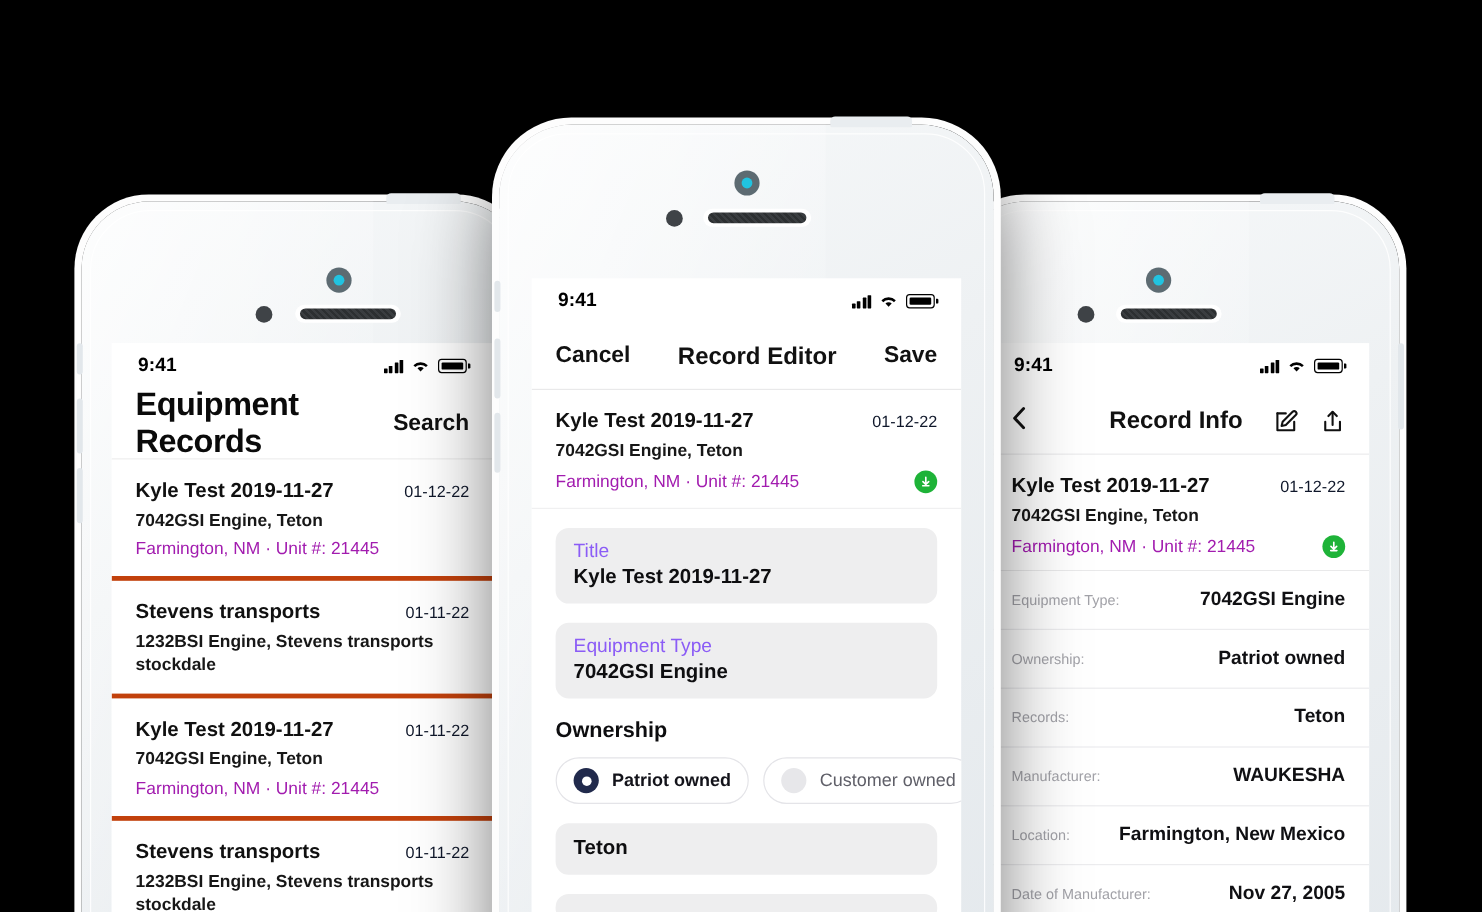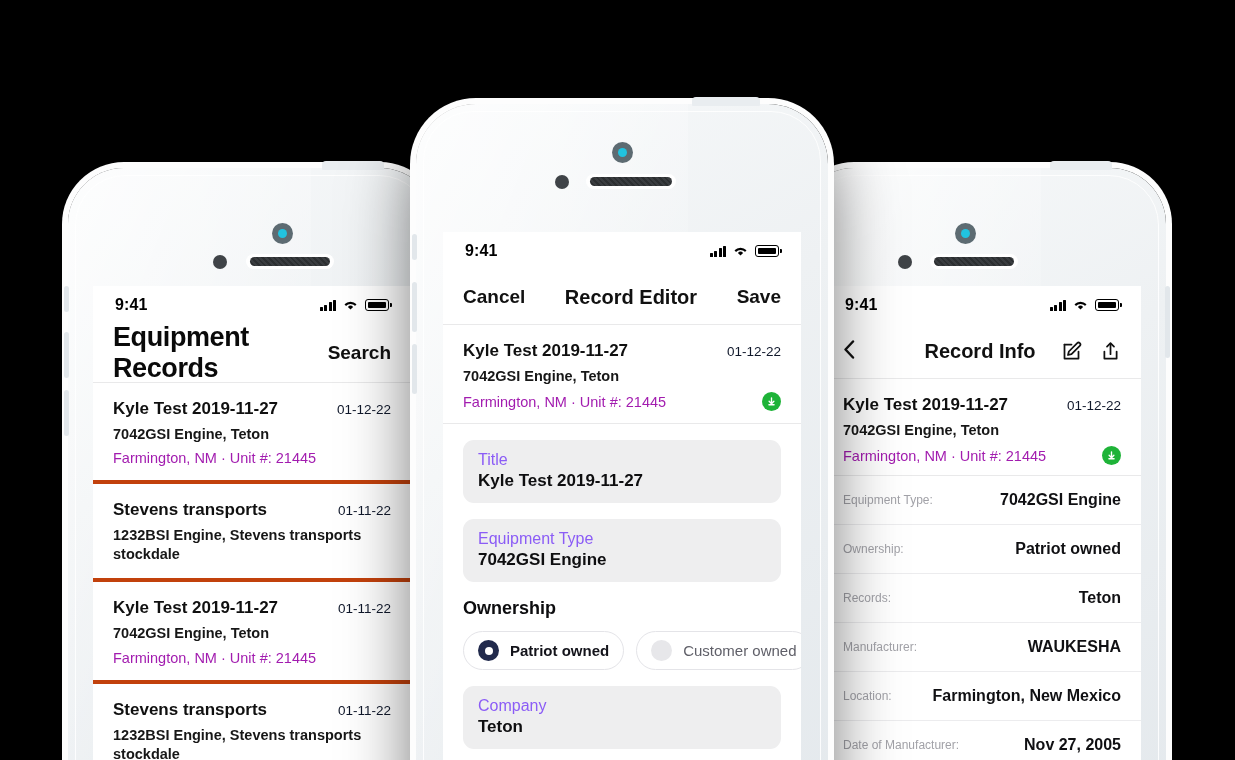--- a/index.html
+++ b/index.html
@@ -348,21 +348,20 @@
               </span>
             <span class="radio-label">Patriot owned</span>
           </div>
           <div class="radio">
             <span class="dot"></span>
             <span class="radio-label">Customer owned</span>
           </div>
         </div>
 
         <div class="field">
-          <div class="field-label">Company</div>
           <div class="field-value">Teton</div>
         </div>
         <div class="field">
           
           
         </div>
       </div>
     </div>
   </div>
 

